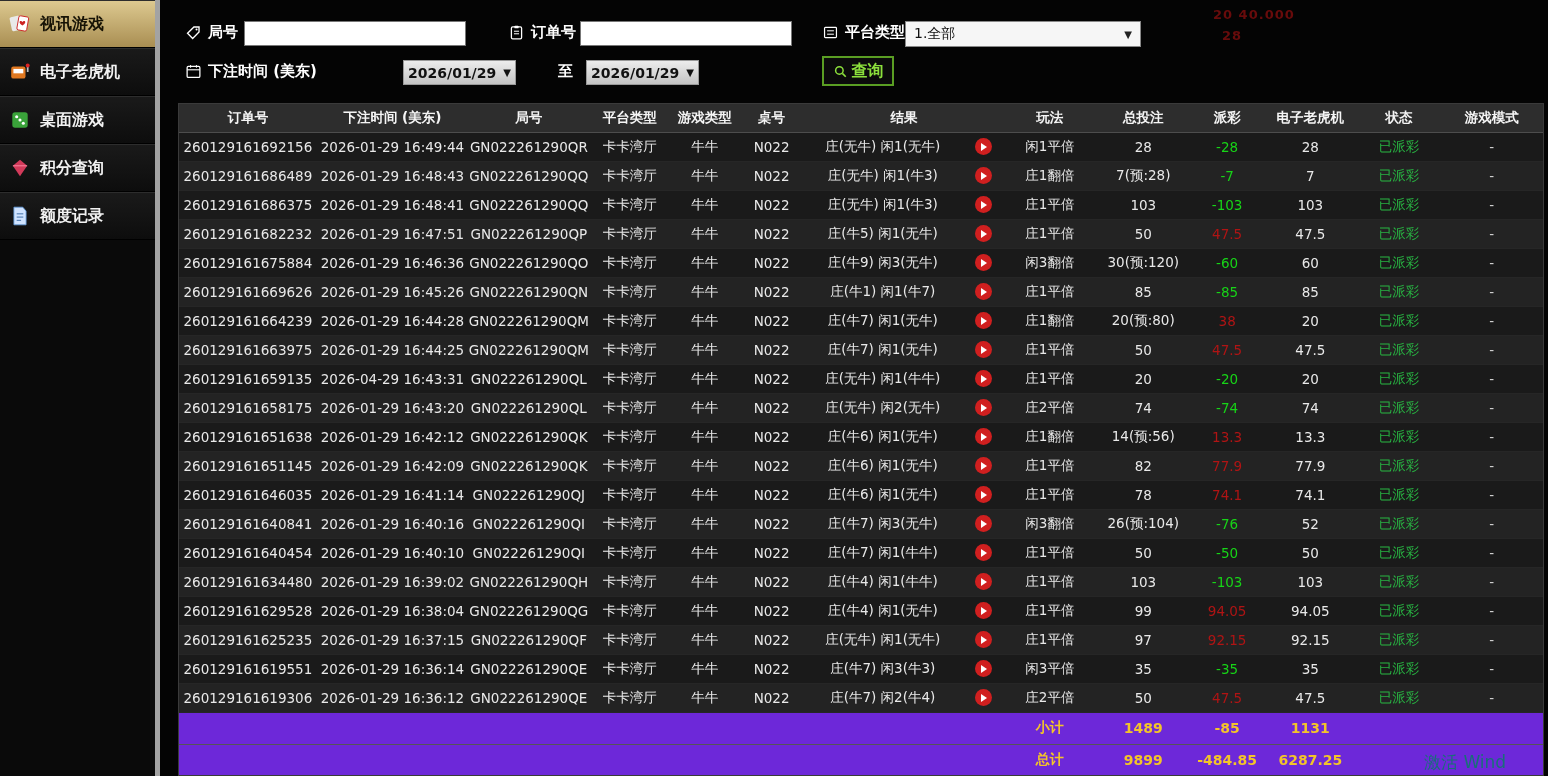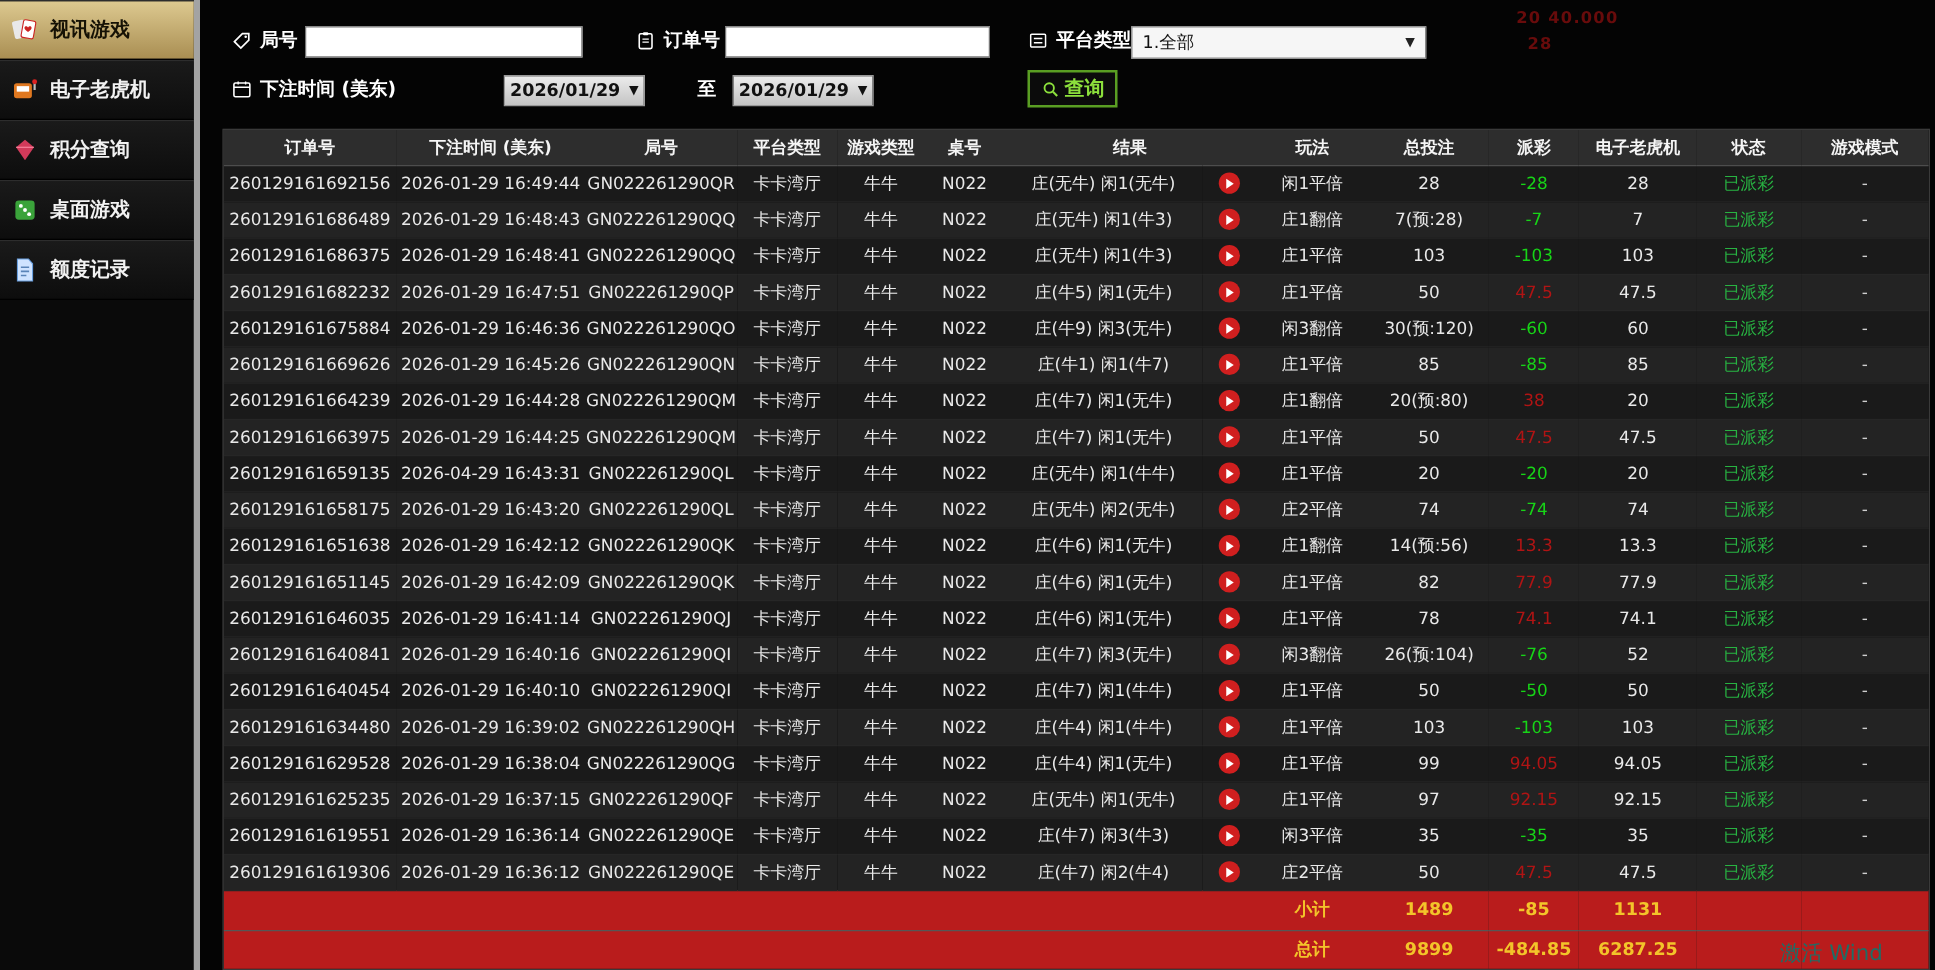--- a/index.html
+++ b/index.html
@@ -49,21 +49,21 @@
   thead th { background:#2d2d2d; color:#f5f5f5; font-size:13.5px; font-weight:bold;
              height:28px; border-bottom:1px solid #4d4d4d; white-space:nowrap; }
   tbody td { height:29px; text-align:center; color:#e9e9e9; font-size:13.5px;
              border-bottom:1px solid #262626; white-space:nowrap; overflow:hidden; }
   tbody tr:nth-child(odd)  { background:#1a1a1a; }
   tbody tr:nth-child(even) { background:#232323; }
   td.green { color:#17d417; }
   td.red   { color:#b01414; }
   td.status{ color:#28b342; }
   td.mode  { color:#cfcfcf; }
-  tfoot tr { background:#b91c1c; }
+  tfoot tr { background:#6d28d9; }
   tfoot td { height:32px; text-align:center; font-size:14px; font-weight:bold;
              color:#f3c42a; border-top:1px solid #565656; white-space:nowrap; }
   .play-btn { width:17px; height:17px; border-radius:50%; background:#d01f1f;
               display:inline-flex; align-items:center; justify-content:center;
               vertical-align:middle; cursor:pointer; }
   .play-tri { width:0; height:0; border-left:6px solid #fff;
               border-top:4px solid transparent; border-bottom:4px solid transparent;
               margin-left:2px; }
 
   
@@ -98,36 +98,36 @@
             <rect x="4" y="7.2" width="9" height="4" fill="#fff"></rect>
             <line x1="17" y1="5" x2="17" y2="10" stroke="#bbb" stroke-width="1.6"></line>
             <circle cx="17" cy="4" r="1.8" fill="#d22"></circle>
           </svg>
       </span>
       <span class="s-label">电子老虎机</span>
     </div>
     <div class="side-item">
       <span class="s-icon">
         <svg viewBox="0 0 20 20">
-            <polygon points="10,2.5 16.5,8 10,17.5 3.5,8" fill="#d23a5a"></polygon>
-            <polyline points="3.5,8 16.5,8" stroke="#ff8fa8" stroke-width="0.8" fill="none"></polyline>
-          </svg>
-      </span>
-      <span class="s-label">积分查询</span>
-    </div>
-    <div class="side-item">
-      <span class="s-icon">
-        <svg viewBox="0 0 20 20">
             <rect x="3" y="3" width="14" height="14" rx="2.5" fill="#3aa33a"></rect>
             <circle cx="7" cy="7" r="1.4" fill="#fff"></circle>
             <circle cx="10" cy="10" r="1.4" fill="#fff"></circle>
             <circle cx="13" cy="13" r="1.4" fill="#fff"></circle>
           </svg>
       </span>
       <span class="s-label">桌面游戏</span>
+    </div>
+    <div class="side-item">
+      <span class="s-icon">
+        <svg viewBox="0 0 20 20">
+            <polygon points="10,2.5 16.5,8 10,17.5 3.5,8" fill="#d23a5a"></polygon>
+            <polyline points="3.5,8 16.5,8" stroke="#ff8fa8" stroke-width="0.8" fill="none"></polyline>
+          </svg>
+      </span>
+      <span class="s-label">积分查询</span>
     </div>
     <div class="side-item">
       <span class="s-icon">
         <svg viewBox="0 0 20 20">
             <path d="M4.5 2h8l3 3.5V18h-11z" fill="#cfe3ff" stroke="#6aa0e0" stroke-width="0.8"></path>
             <line x1="7" y1="8" x2="13" y2="8" stroke="#5a84b8" stroke-width="1.1"></line>
             <line x1="7" y1="11" x2="13" y2="11" stroke="#5a84b8" stroke-width="1.1"></line>
             <line x1="7" y1="14" x2="11" y2="14" stroke="#5a84b8" stroke-width="1.1"></line>
           </svg>
       </span>

